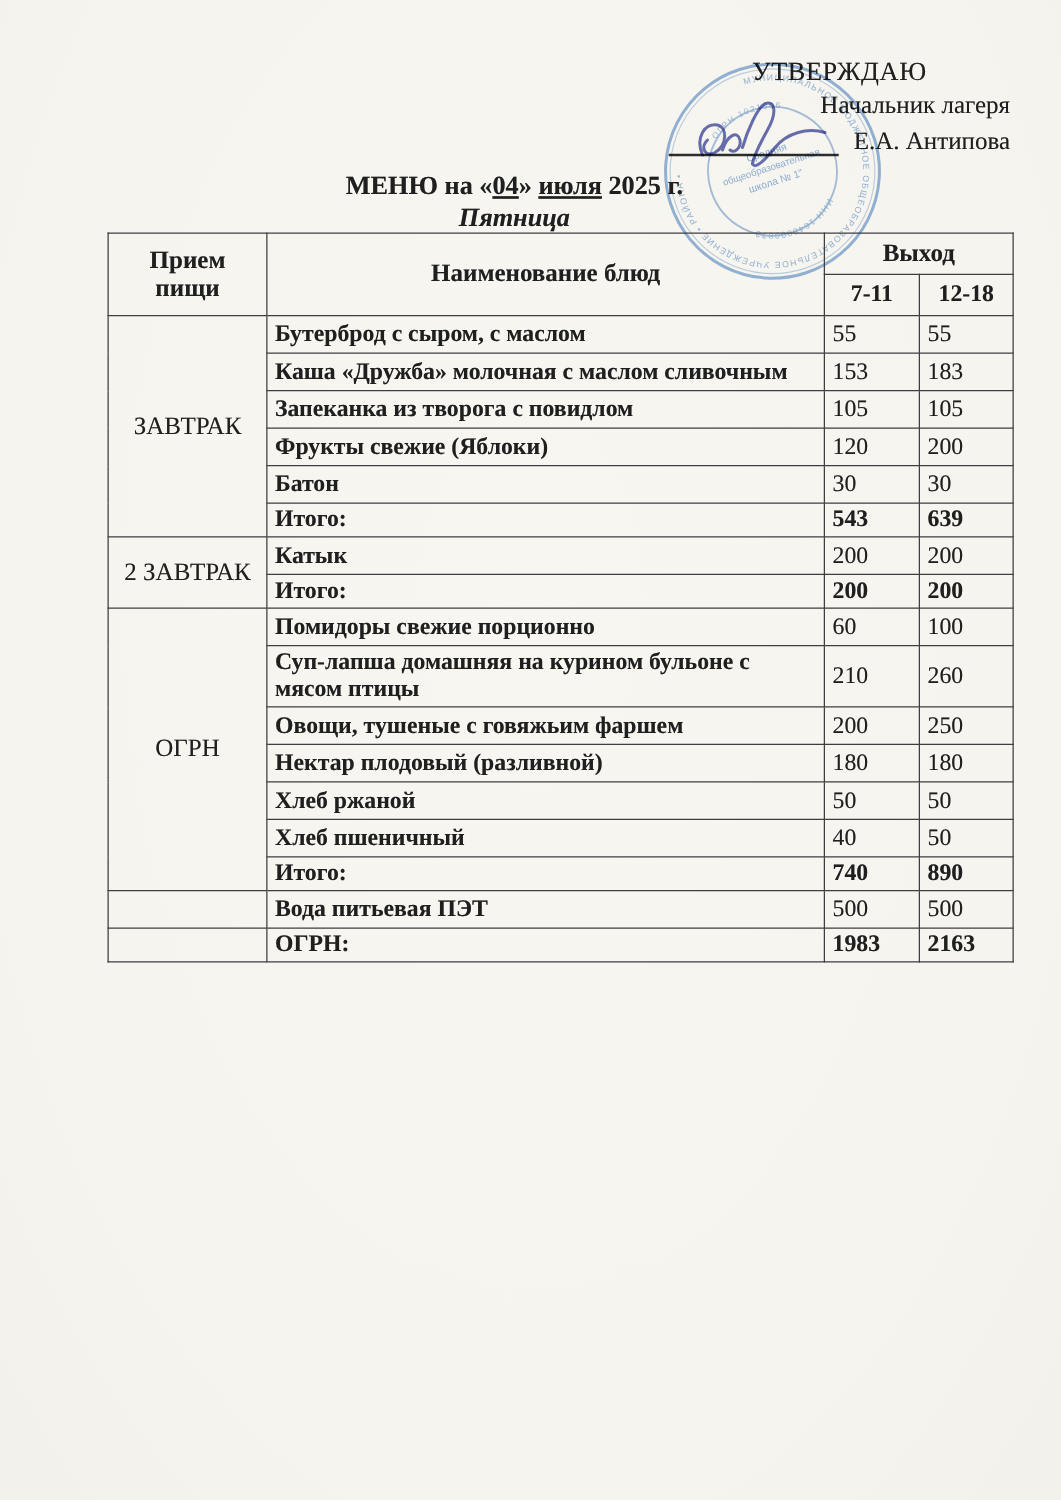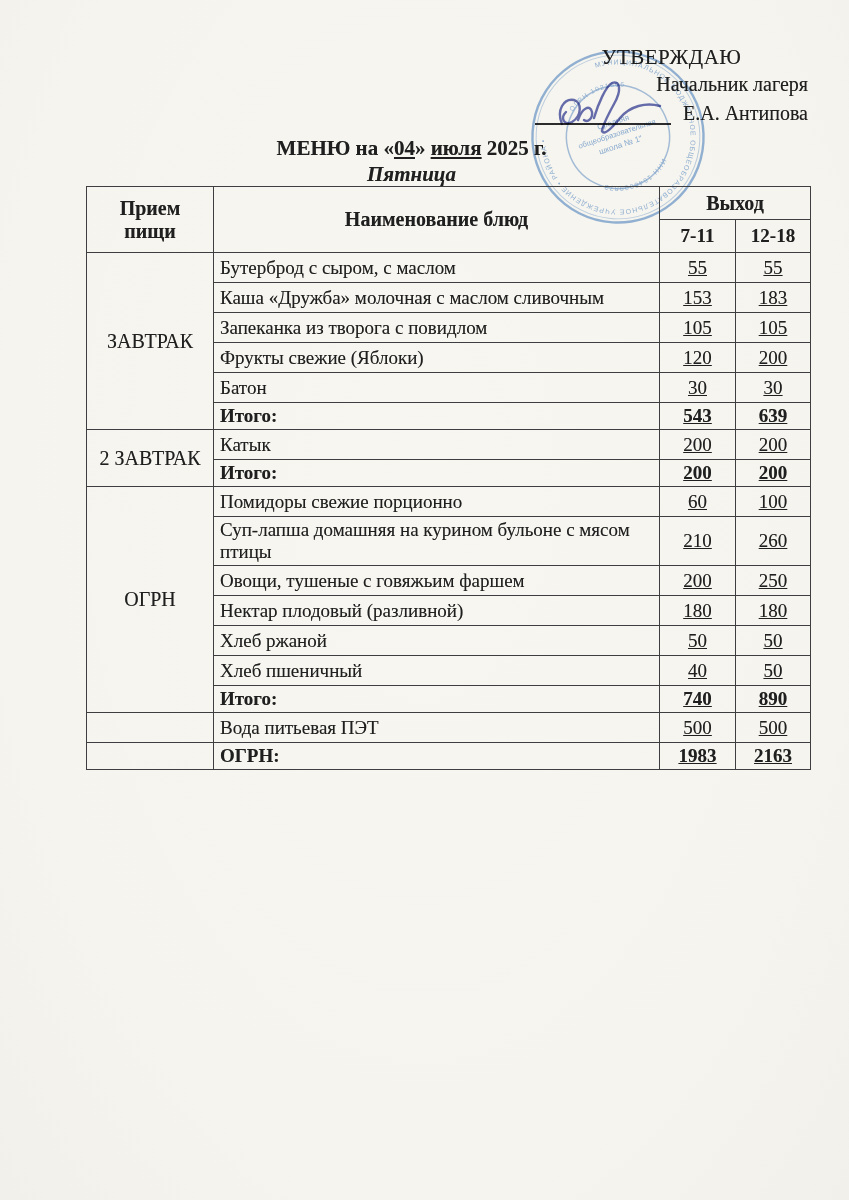--- a/index.html
+++ b/index.html
@@ -73,22 +73,22 @@
     padding:2px 6px;
     background:transparent;
   }
   table.menu th{font-weight:bold;font-size:20px;text-align:center;}
   th.h-vyhod{height:33px;font-family:Liberation Serif, serif;}
   tr.h-age th{height:33px;font-size:19px;}
   td.meal{
     font-weight:normal;font-size:20px;text-align:center;
     vertical-align:middle;padding:2px 4px;
   }
-  td.dish{text-align:left;padding-left:10px;height:30px;vertical-align:middle;}
-  td.num{text-align:center;height:30px;vertical-align:middle;text-decoration:underline;}
+  td.dish{text-align:left;padding-left:10px;height:30px;vertical-align:middle;font-weight:bold;}
+  td.num{height:30px;vertical-align:middle;}
   td.bold{font-weight:bold;}
   tr.total-row td{height:27px;}
 </style>
 </head>
 <body>
 
 <div class="page">
 
   <div class="approval">
     <div class="app-title">УТВЕРЖДАЮ</div>

